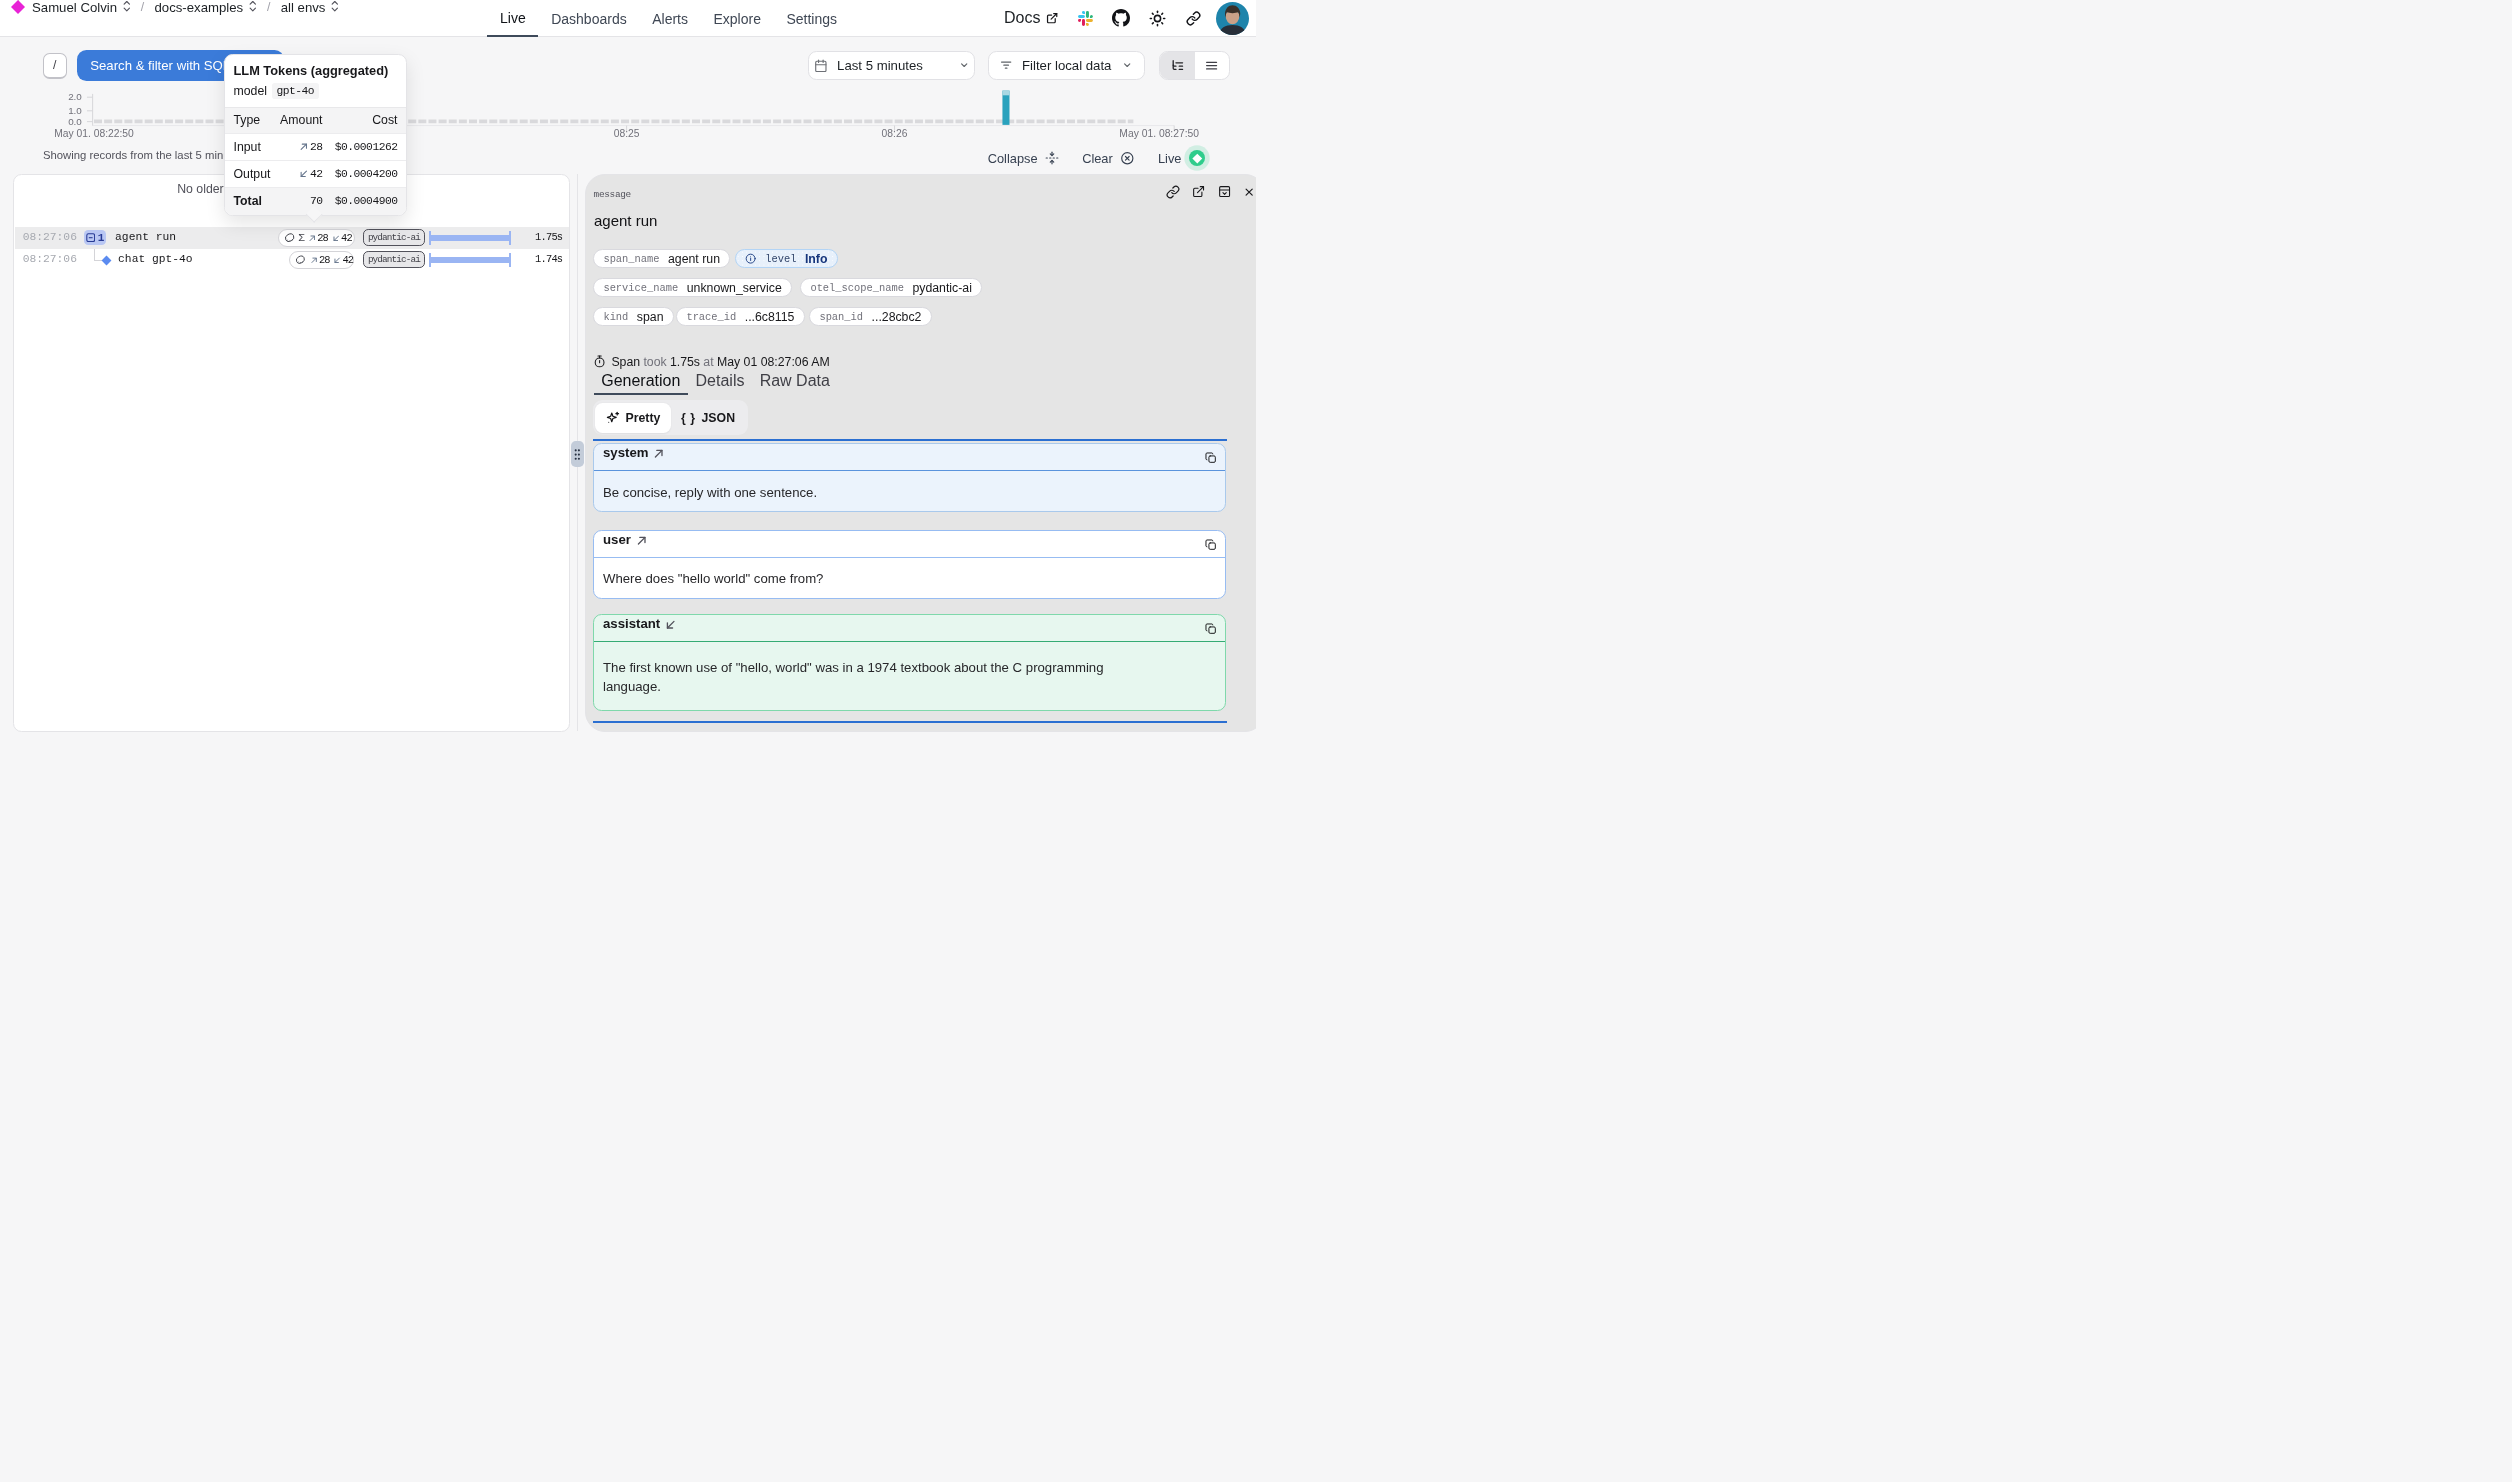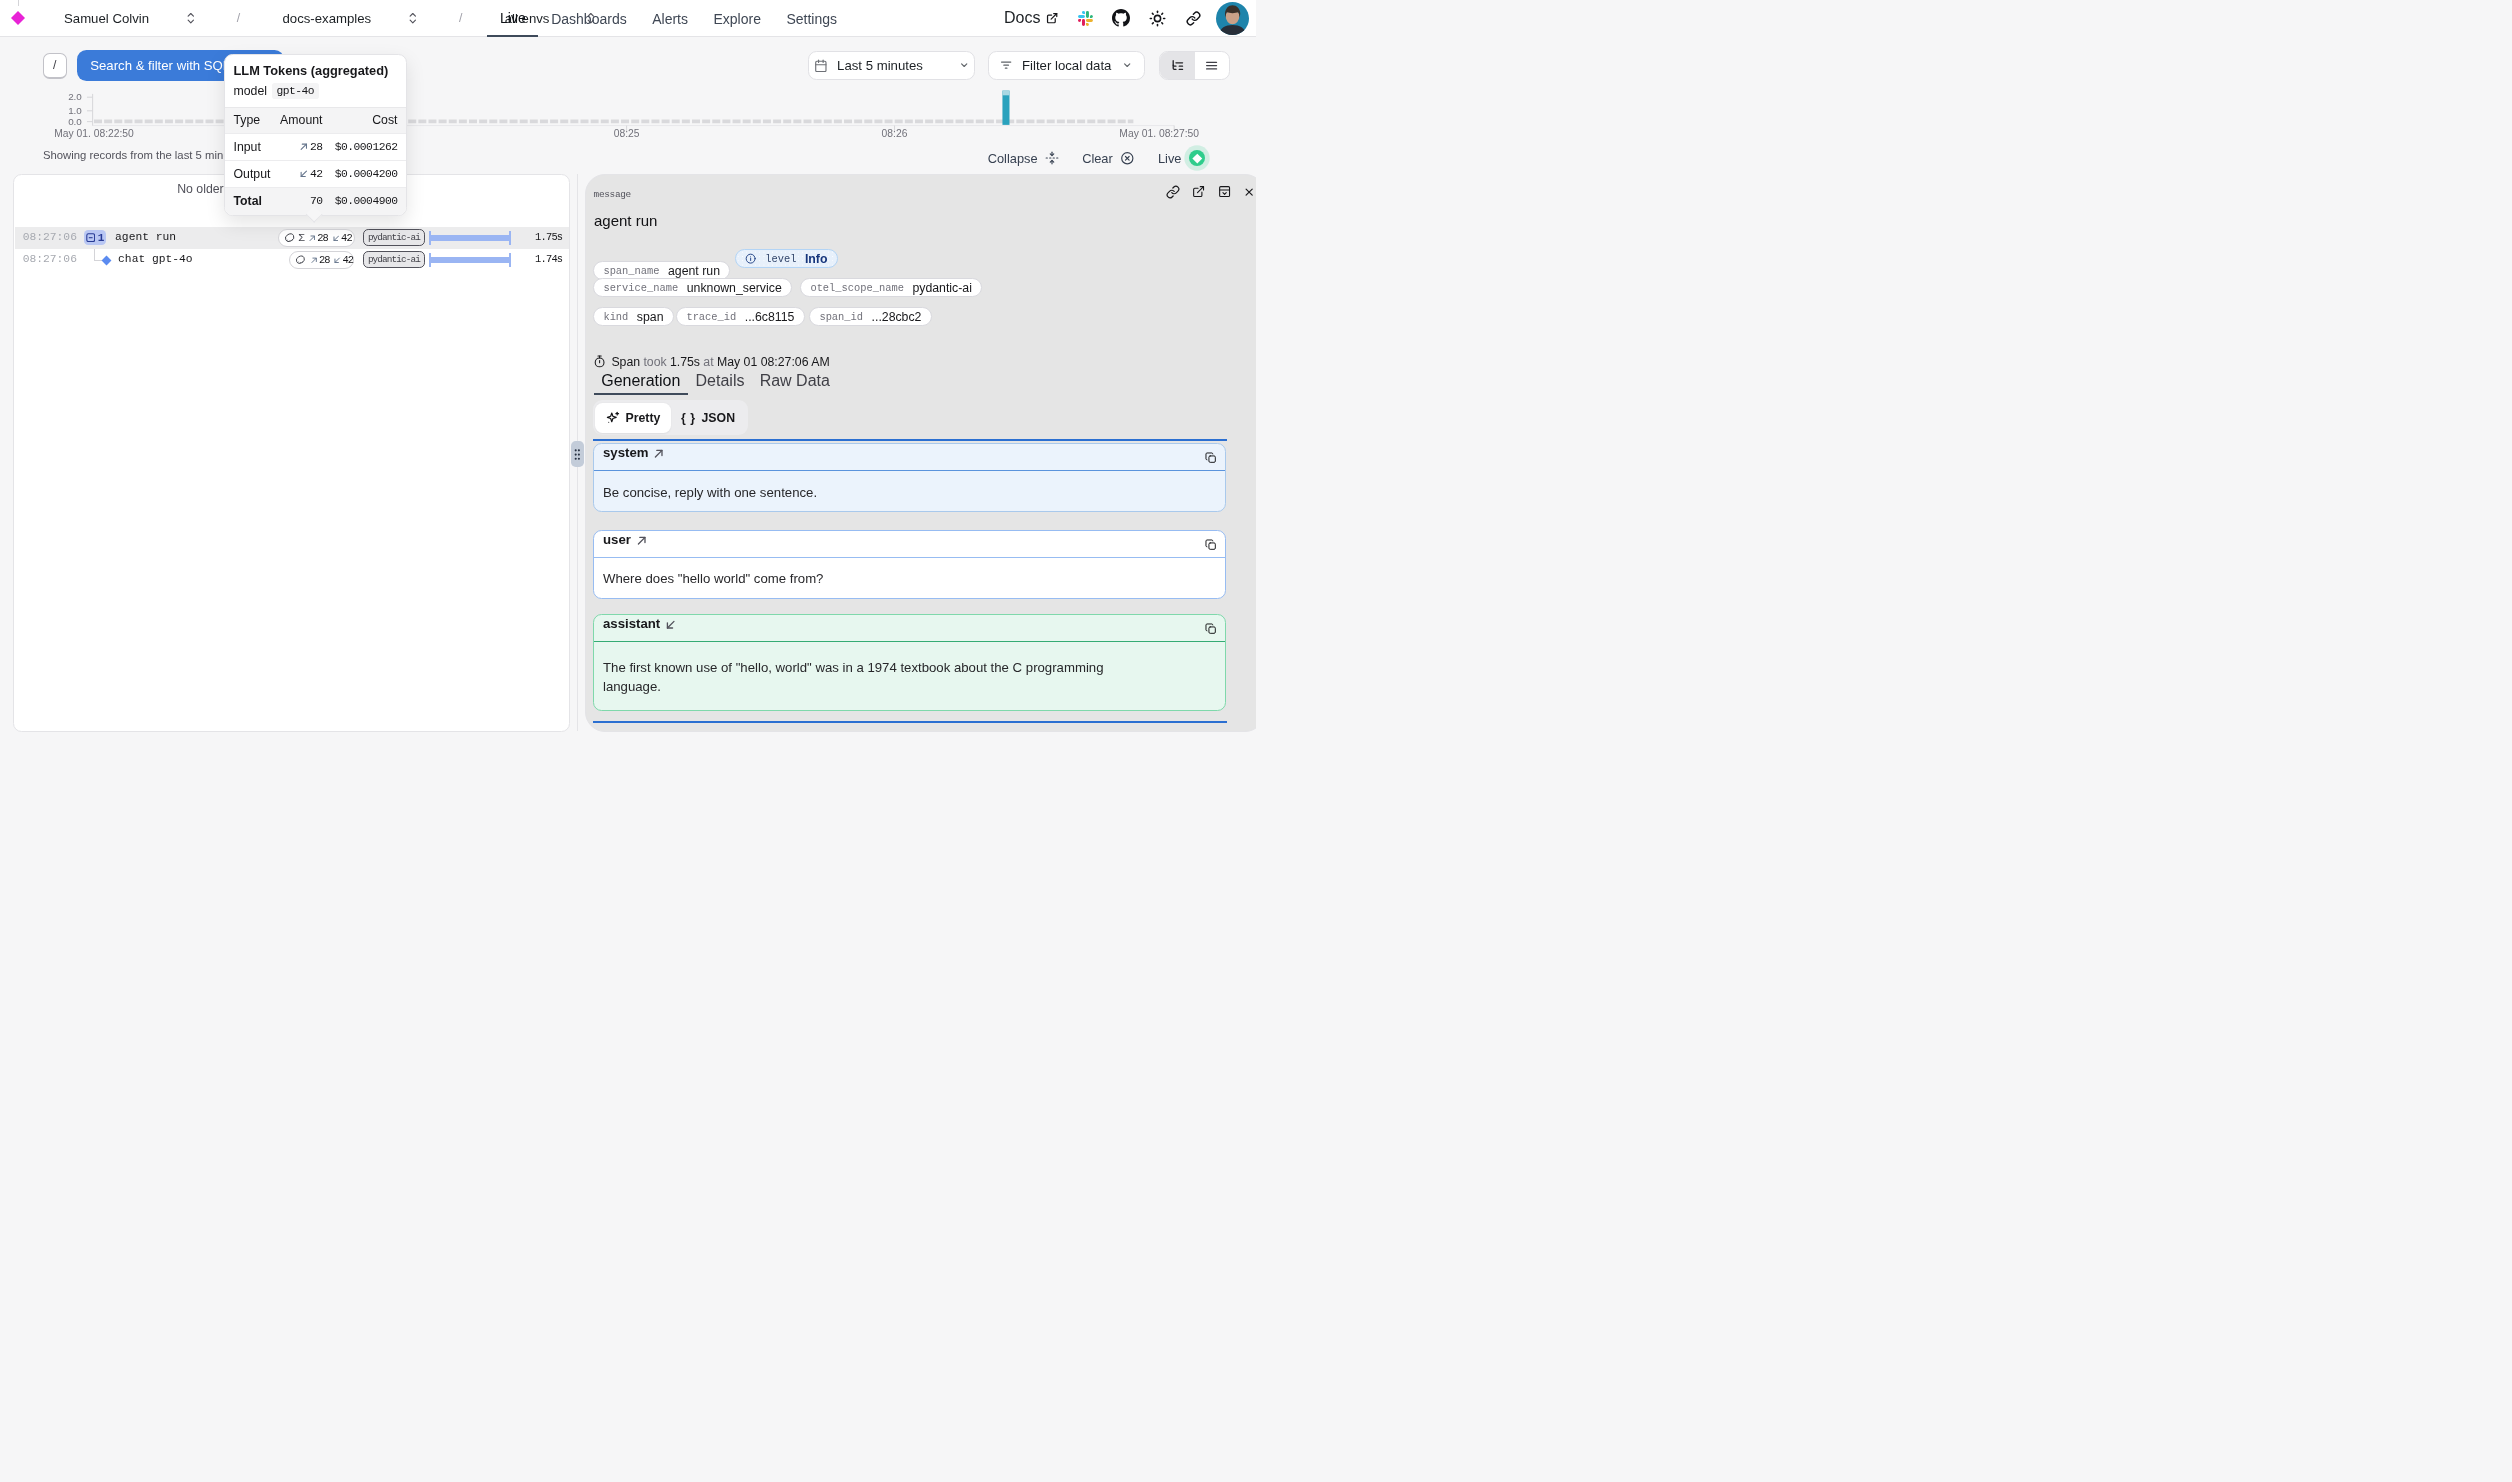--- a/index.html
+++ b/index.html
@@ -4,21 +4,21 @@
 <style>
 * { margin:0; padding:0; box-sizing:border-box; }
 html,body { width:1256px; height:741px; }
 body { font-family:"Liberation Sans", sans-serif; background:#f6f6f7; color:#18181b; }
 .mono { font-family:"Liberation Mono", monospace; }
 #app { position:relative; width:1256px; height:741px; overflow:hidden; }
 svg { display:block; }
 
 
 #topbar { position:absolute; left:0; top:0; width:1256px; height:37px; background:#fff; border-bottom:0.9px solid #e4e4e7; }
-#crumbs { position:absolute; left:11px; top:0; height:36px; display:flex; align-items:center; font-size:13.2px; color:#1c2024;gap:32px; }
+#crumbs { position:absolute; left:11px; top:0; height:36px; display:flex; font-size:13.2px; color:#1c2024; }
 .diamond-logo { margin:0 7px 0 0; display:flex; }
 .crumb-sep { color:#a1a1aa; margin:0 10.4px; font-size:12.3px; }
 .updown { margin-left:5.7px; display:flex; }
 #nav { position:absolute; left:500px; top:0; height:37px; display:flex; align-items:center; gap:25.5px; font-size:14px; color:#3f4754; }
 #nav .active { color:#0f1217; position:relative; height:37px; line-height:37px; }
 #nav .active::after { content:""; position:absolute; left:-13.2px; right:-12.3px; bottom:0; height:2.4px; background:#3e4a5a; }
 #topright { position:absolute; right:6.6px; top:0; height:36px; display:flex; align-items:center; }
 #topright .docs { font-size:16px; color:#1c2024; }
 
 
@@ -353,21 +353,21 @@
       <svg width="13.2" height="13.2" viewBox="0 0 24 24" fill="none" stroke="#18181b" stroke-width="2" stroke-linecap="round" stroke-linejoin="round">
           <rect x="3" y="3" width="18" height="18" rx="2"></rect>
           <path d="M3 9h18"></path>
           <path d="m9 14 3 3 3-3"></path>
         </svg>
       <svg width="12.3" height="12.3" viewBox="0 0 24 24" fill="none" stroke="#18181b" stroke-width="2.2" stroke-linecap="round">
           <path d="M18 6 6 18"></path>
           <path d="m6 6 12 12"></path>
         </svg>
     </div>
-    <div class="pill" style="left:7px;top:74px;margin-top:12px;">
+    <div class="pill" style="left:7px;top:74px;">
         <span class="k">span_name</span>
         <span>agent run</span>
       </div>
     <div class="pill info" style="left:149px;top:74px;">
       <svg width="11.3" height="11.3" viewBox="0 0 24 24" fill="none" stroke="#1e3f83" stroke-width="2" stroke-linecap="round">
           <circle cx="12" cy="12" r="9.5"></circle>
           <path d="M12 16v-5"></path>
           <path d="M12 8h.01"></path>
         </svg>
       <span class="k">level</span>

